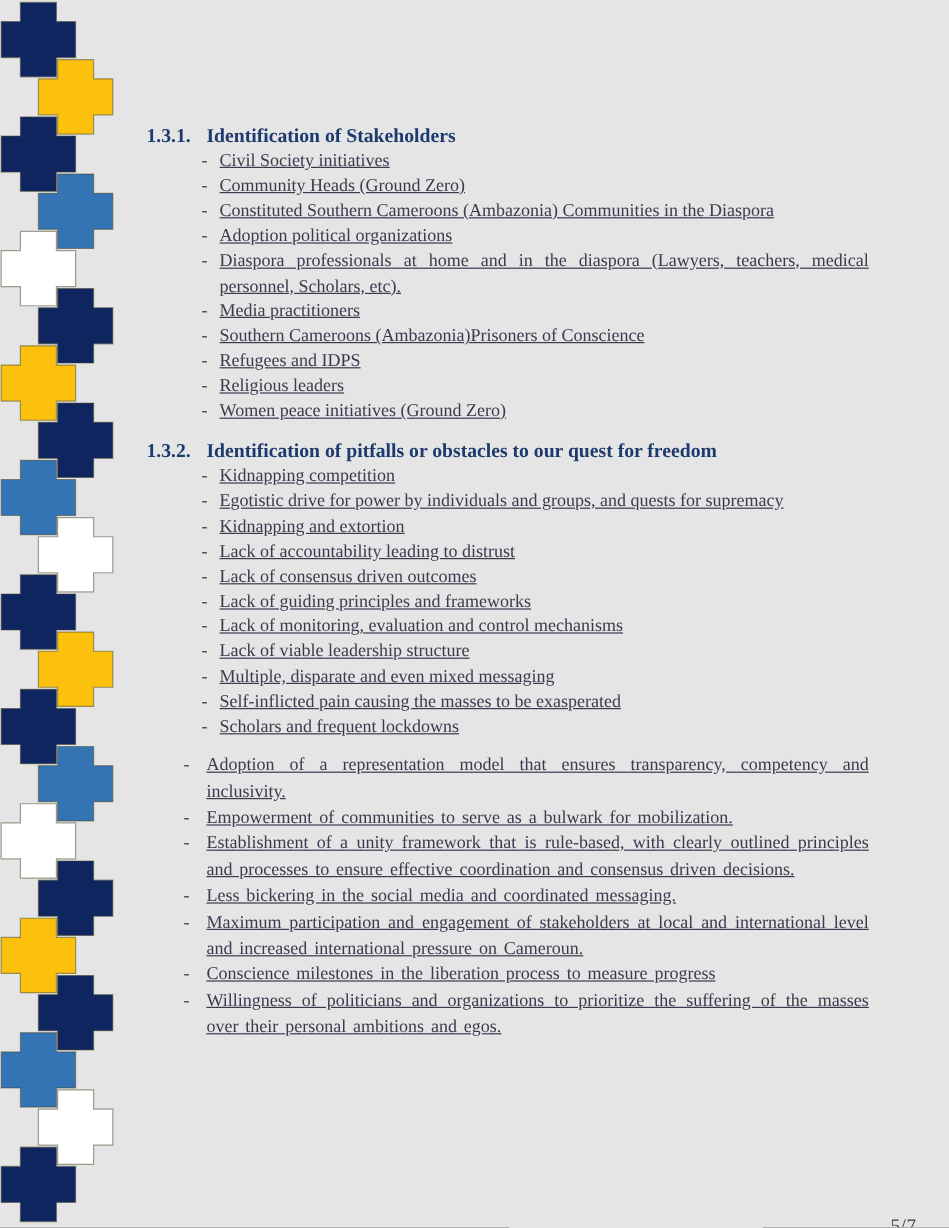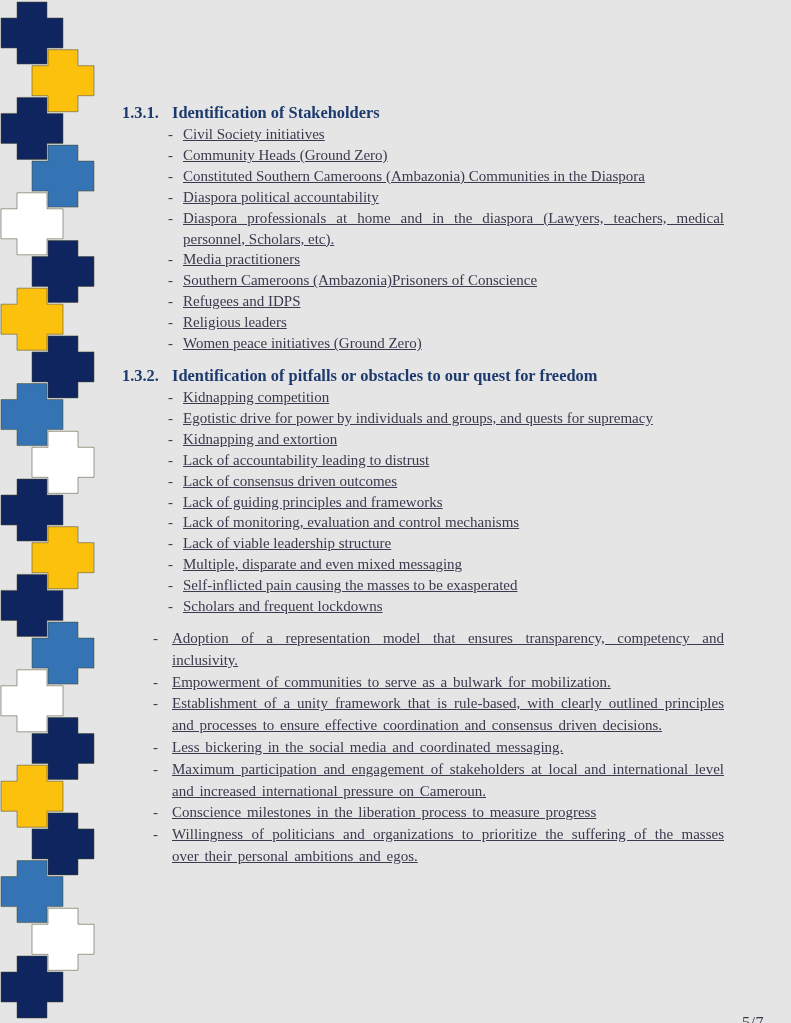--- a/index.html
+++ b/index.html
@@ -90,21 +90,21 @@
           <li>
             <span class="dash">-</span>
             <span class="txt">Community Heads (Ground Zero)</span>
           </li>
           <li>
             <span class="dash">-</span>
             <span class="txt">Constituted Southern Cameroons (Ambazonia) Communities in the Diaspora</span>
           </li>
           <li>
             <span class="dash">-</span>
-            <span class="txt">Diaspora political accountability</span>
+            <span class="txt">Adoption political organizations</span>
           </li>
           <li>
             <span class="dash">-</span>
             <span class="txt">Diaspora professionals at home and in the diaspora (Lawyers, teachers, medical personnel, Scholars, etc).</span>
           </li>
           <li>
             <span class="dash">-</span>
             <span class="txt">Media practitioners</span>
           </li>
           <li>

